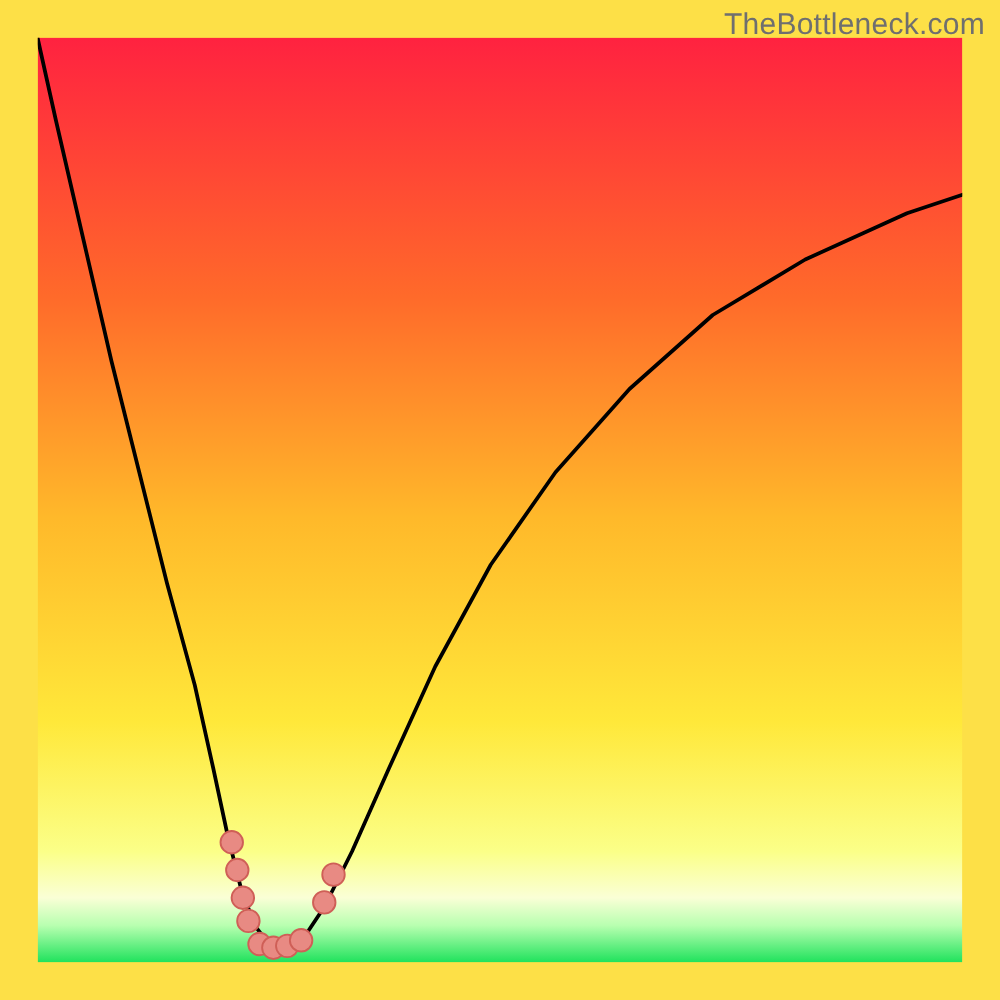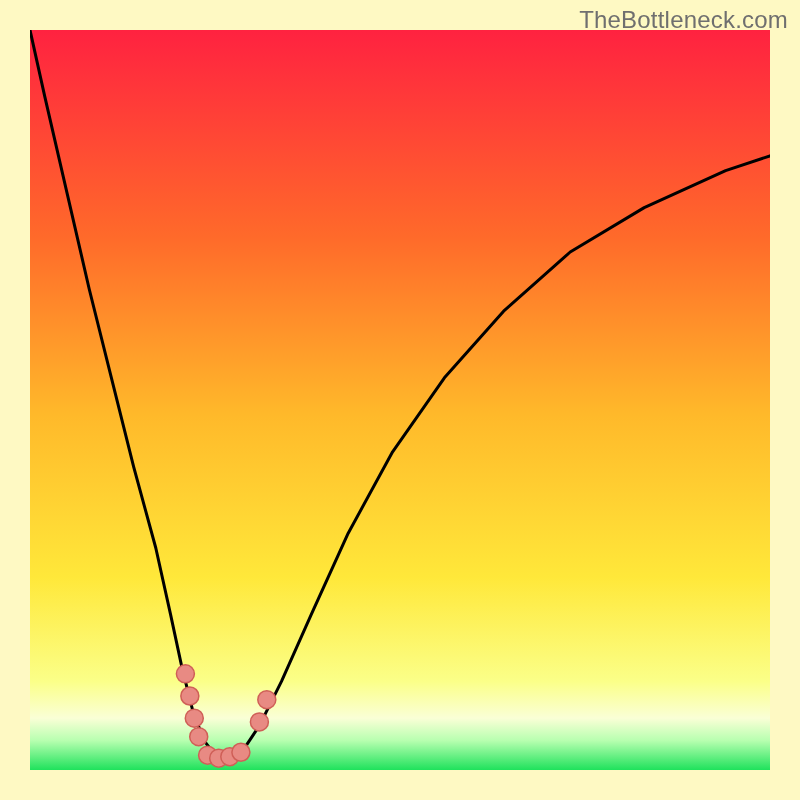--- a/index.html
+++ b/index.html
@@ -8,21 +8,21 @@
     width: 800px;
     height: 800px;
     background: #000;
     font-family: Arial, Helvetica, sans-serif;
     overflow: hidden;
   }
   .frame {
     position: relative;
     width: 800px;
     height: 800px;
-    background: #fef9c3;
+    background: #fde047;
   }
   .plot-area {
     position: absolute;
     left: 30px;
     top: 30px;
     width: 740px;
     height: 740px;
     overflow: hidden;
   }
   .watermark {

